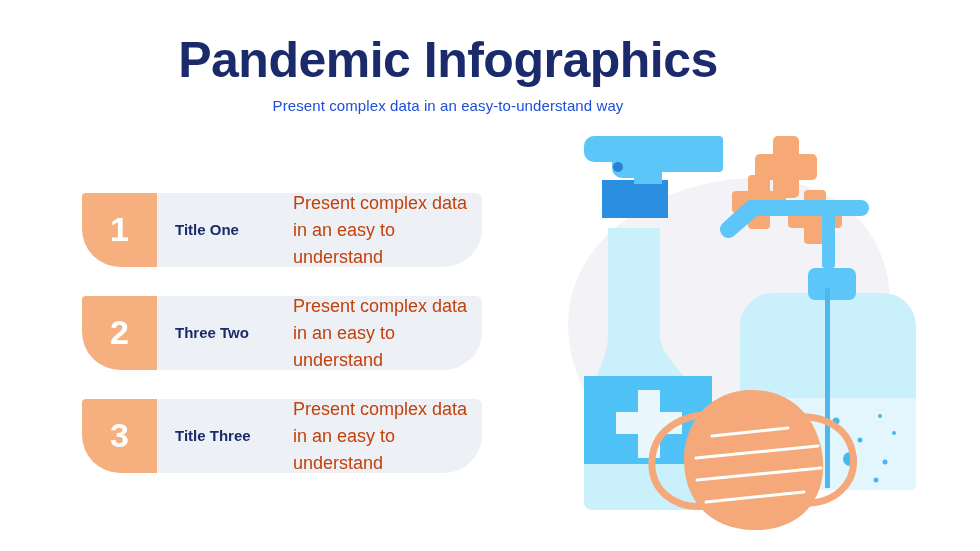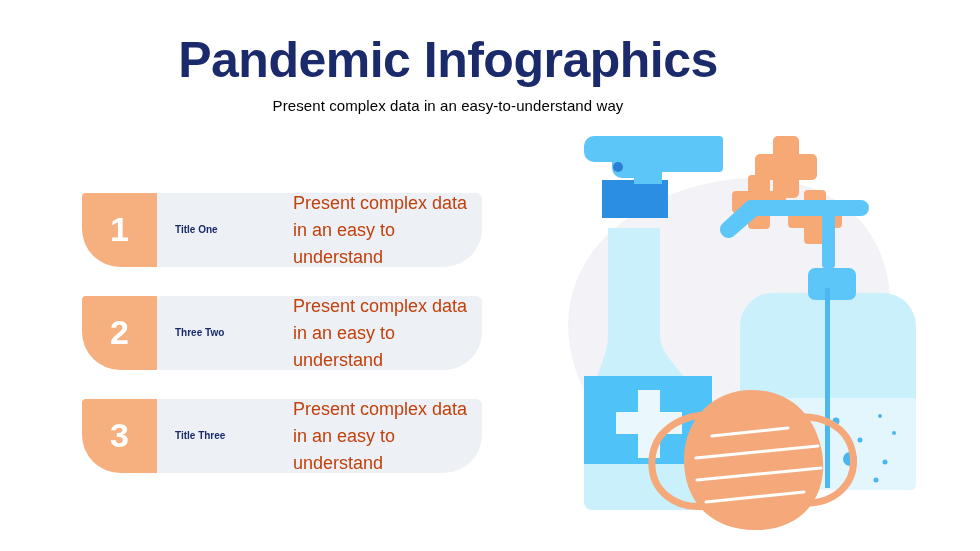--- a/index.html
+++ b/index.html
@@ -24,21 +24,21 @@
   .title {
     font-size:50px;
     font-weight:bold;
     color:#1a2a6b;
     letter-spacing:-0.5px;
     line-height:1.05;
   }
   .subtitle {
     margin-top:10px;
     font-size:15px;
-    color:#000000;
+    color:#1d4ed8;
     font-weight:400;
     letter-spacing:0.1px;
   }
 
   
   .list {
     position:absolute;
     left:82px; top:193px;
     width:400px;
   }
@@ -75,21 +75,21 @@
     background:#edf0f5;
     border-radius:3px 6px 38px 3px;
     display:flex;
     align-items:center;
     padding-left:18px;
     padding-right:10px;
   }
   .row-title {
     width:118px;
     flex:0 0 118px;
-    font-size:10px;
+    font-size:15px;
     font-weight:bold;
     color:#1a2a6b;
     line-height:1.2;
   }
   .row-desc {
     font-size:18px;
     color:#c2410c;
     line-height:1.5;
     max-width:180px;
   }

